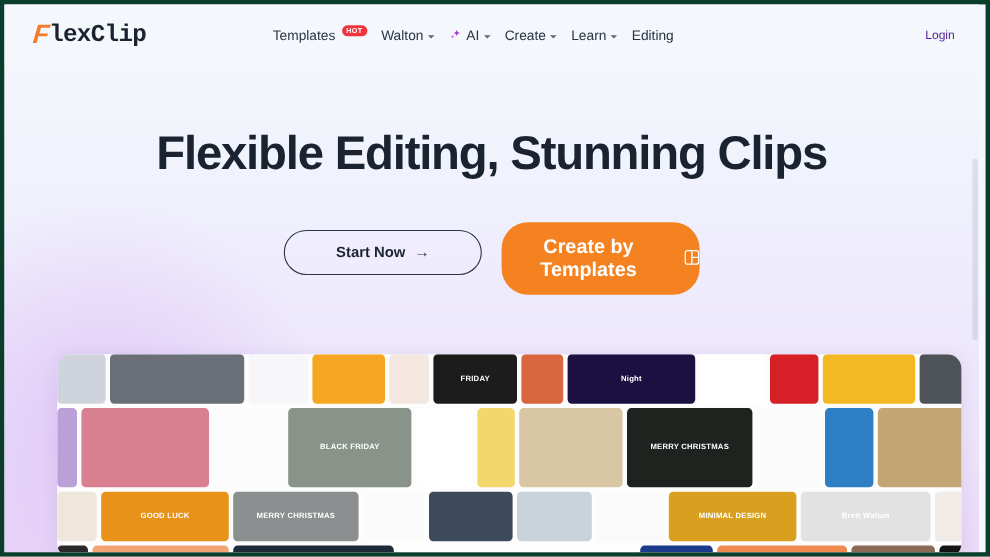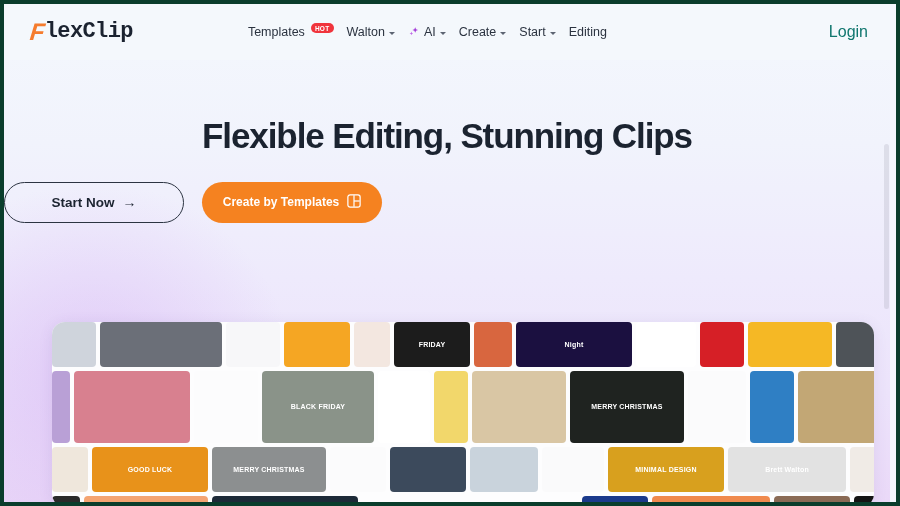--- a/index.html
+++ b/index.html
@@ -58,51 +58,51 @@
     position:relative; top:-4px; margin-left:2px;
   }
   .caret {
     width:0;height:0;border-left:3.2px solid transparent;
     border-right:3.2px solid transparent;border-top:3.8px solid #5c6472;
     margin-top:2px;
   }
   .ai-spark { display:inline-block; width:12px; height:12px; }
 
   .header-right { margin-left:auto; display:flex; align-items:center; gap:18px; }
-  .login-link { font-size:16px; color:#0f766e; cursor:pointer; }
+  .login-link { font-size:11px; color:#4c1d95; cursor:pointer; }
   .signup-btn {
     background:#f58220; color:#fff; font-size:12.5px; font-weight:700;
     padding:7px 19px; border-radius:17px; border:none; cursor:pointer;
     letter-spacing:.1px;
   }
 
   
   .hero { position:relative; z-index:3; text-align:center; padding-top:57px; }
   h1 {
-    font-size:35px; font-weight:700; color:#1b2330;
+    font-size:43px; font-weight:700; color:#1b2330;
     letter-spacing:-1.1px; line-height:1.1;
   }
   .subtitle {
     margin-top:19px; font-size:14.5px; color:#49515f; letter-spacing:-.1px;
   }
   .cta-row {
-    margin-top:26px; display:flex; 
+    margin-top:26px; display:flex; justify-content:center;
     align-items:center; gap:18px;
   }
   .btn-outline {
     background:transparent; border:1.3px solid #2c3442;
     color:#1b2330; font-size:13.5px; font-weight:700;
     padding:12px 0; width:180px; border-radius:24px; cursor:pointer;
     display:flex; align-items:center; justify-content:center; gap:8px;
   }
   .btn-fill {
     background:#f58220; border:none; color:#fff;
-    font-size:12px; font-weight:700;
+    font-size:18px; font-weight:700;
     padding:12px 0; width:180px; border-radius:24px; cursor:pointer;
-    display:flex; align-items:center; justify-content:center; gap:8px;
+    display:flex; align-items:center; justify-content:center; gap:8px;margin-top:12px;
   }
   .arrow-glyph { font-size:14px; line-height:1; }
 
   
   .collage {
     position:absolute; left:48px; top:318px;
     width:822px; height:185px;
     border-radius:13px; overflow:hidden;
     background:#fdfdfe;
     box-shadow:0 2px 14px rgba(90,70,140,.10);
@@ -164,21 +164,21 @@
           <span>AI</span>
           <span class="caret"></span>
         </div>
 
         <div class="nav-item">
           <span>Create</span>
           <span class="caret"></span>
         </div>
 
         <div class="nav-item">
-          <span>Start</span>
+          <span>Learn</span>
           <span class="caret"></span>
         </div>
 
         <div class="nav-item">
           <span>Editing</span>
         </div>
 
       </nav>
 
       <div class="header-right">

